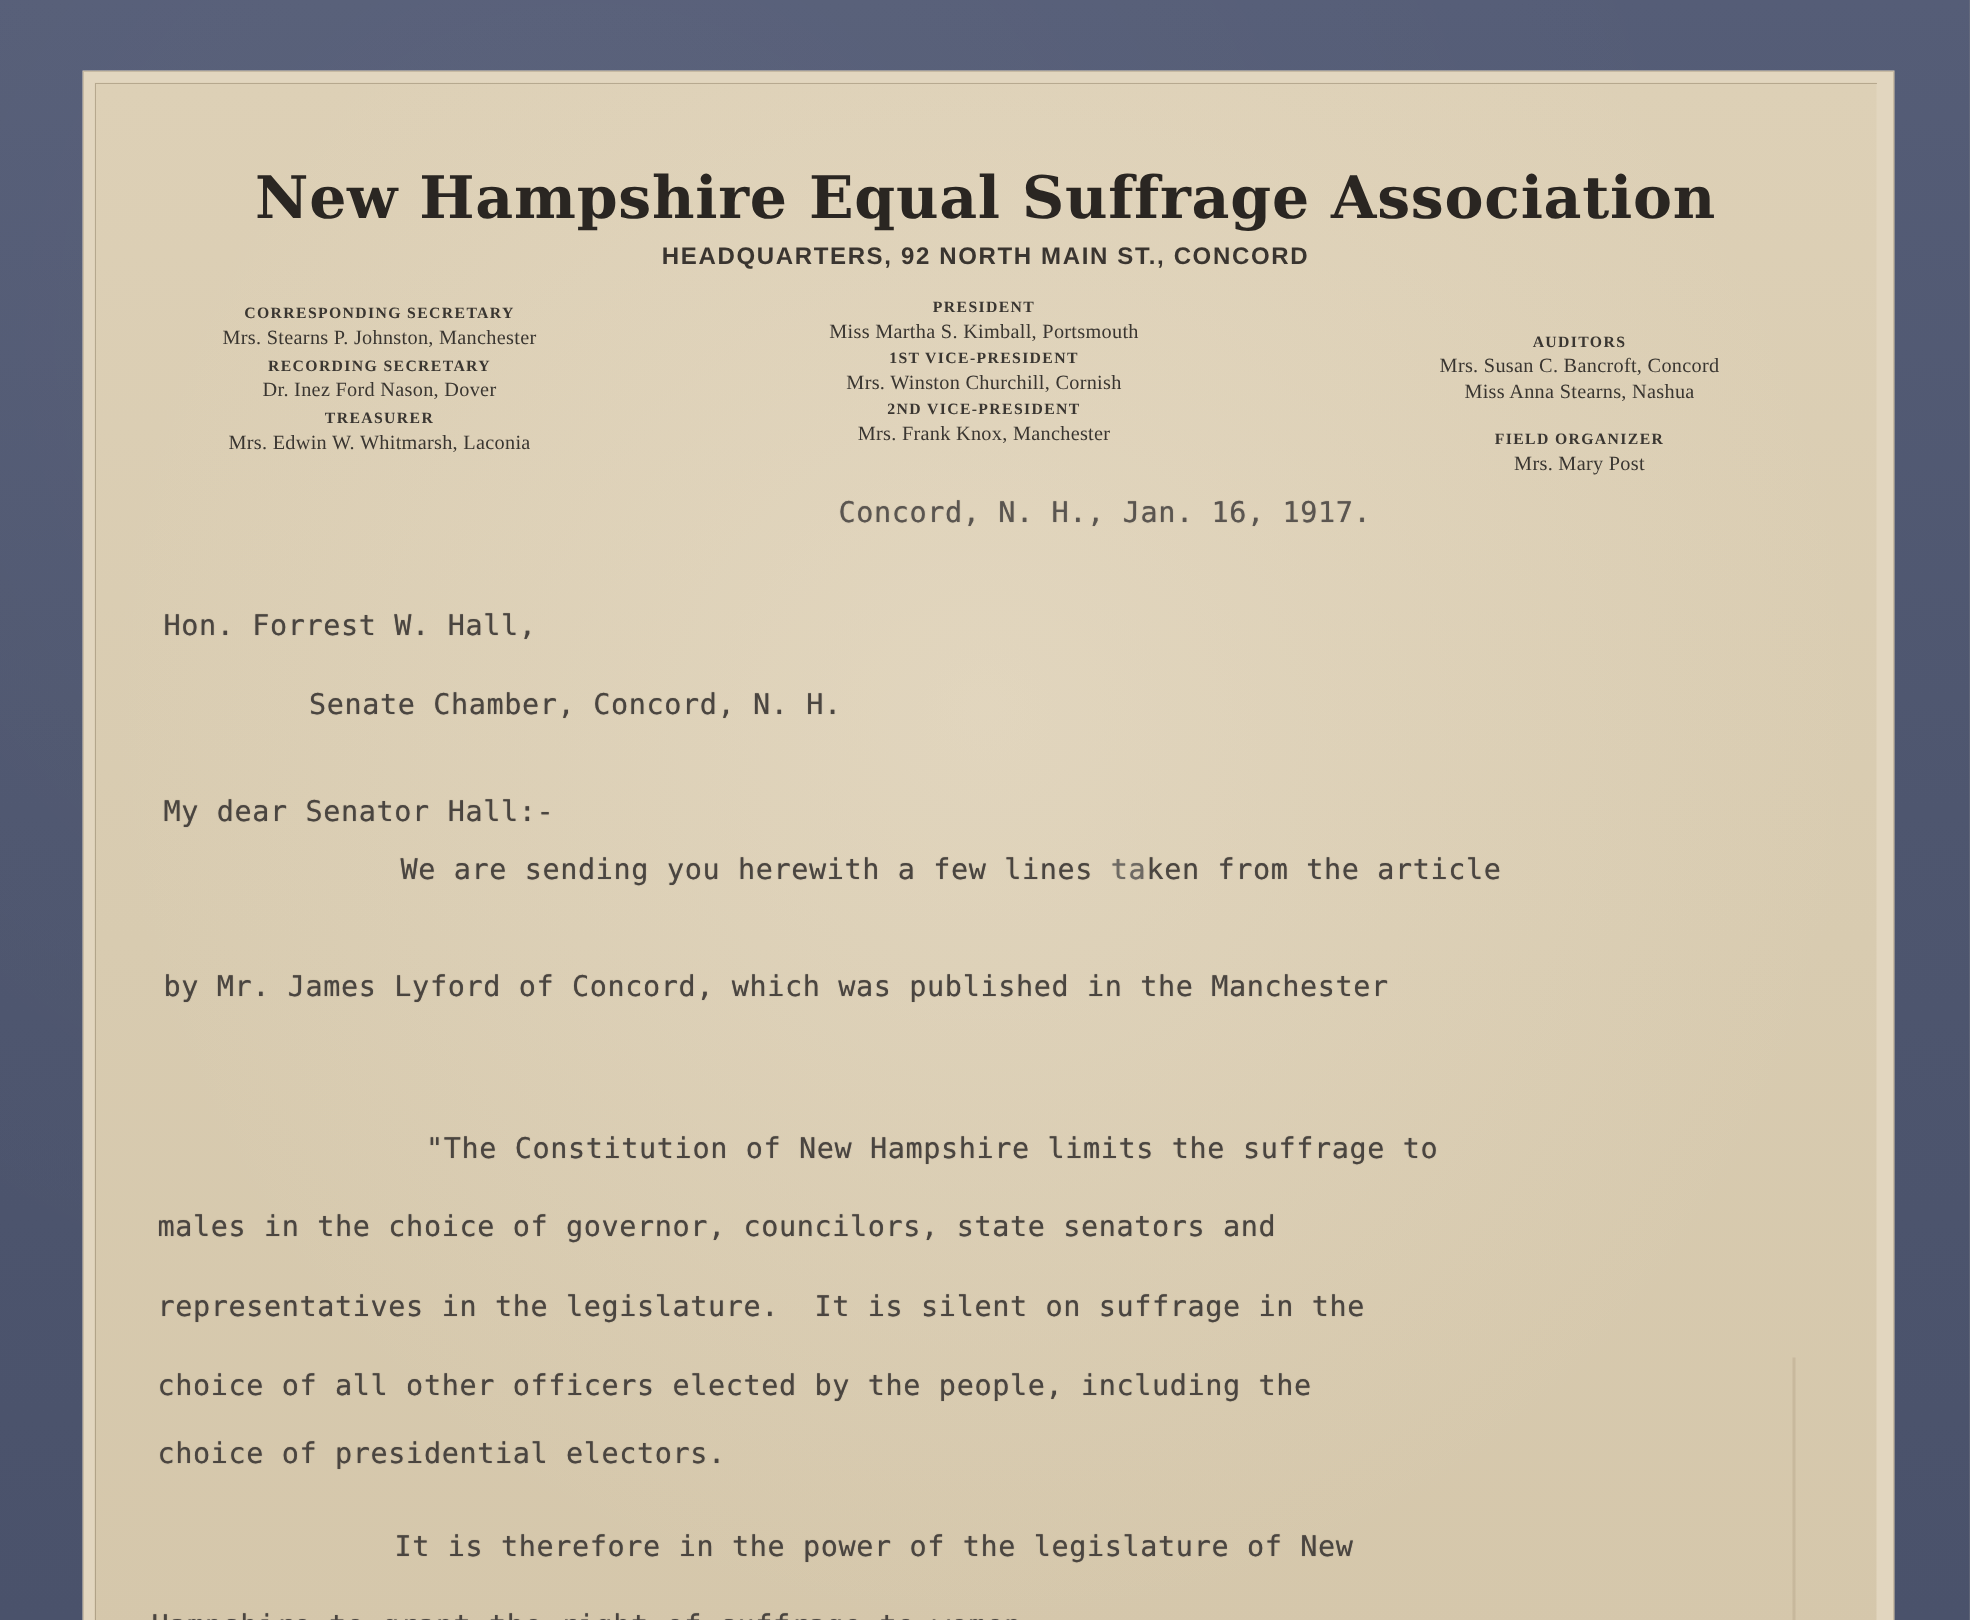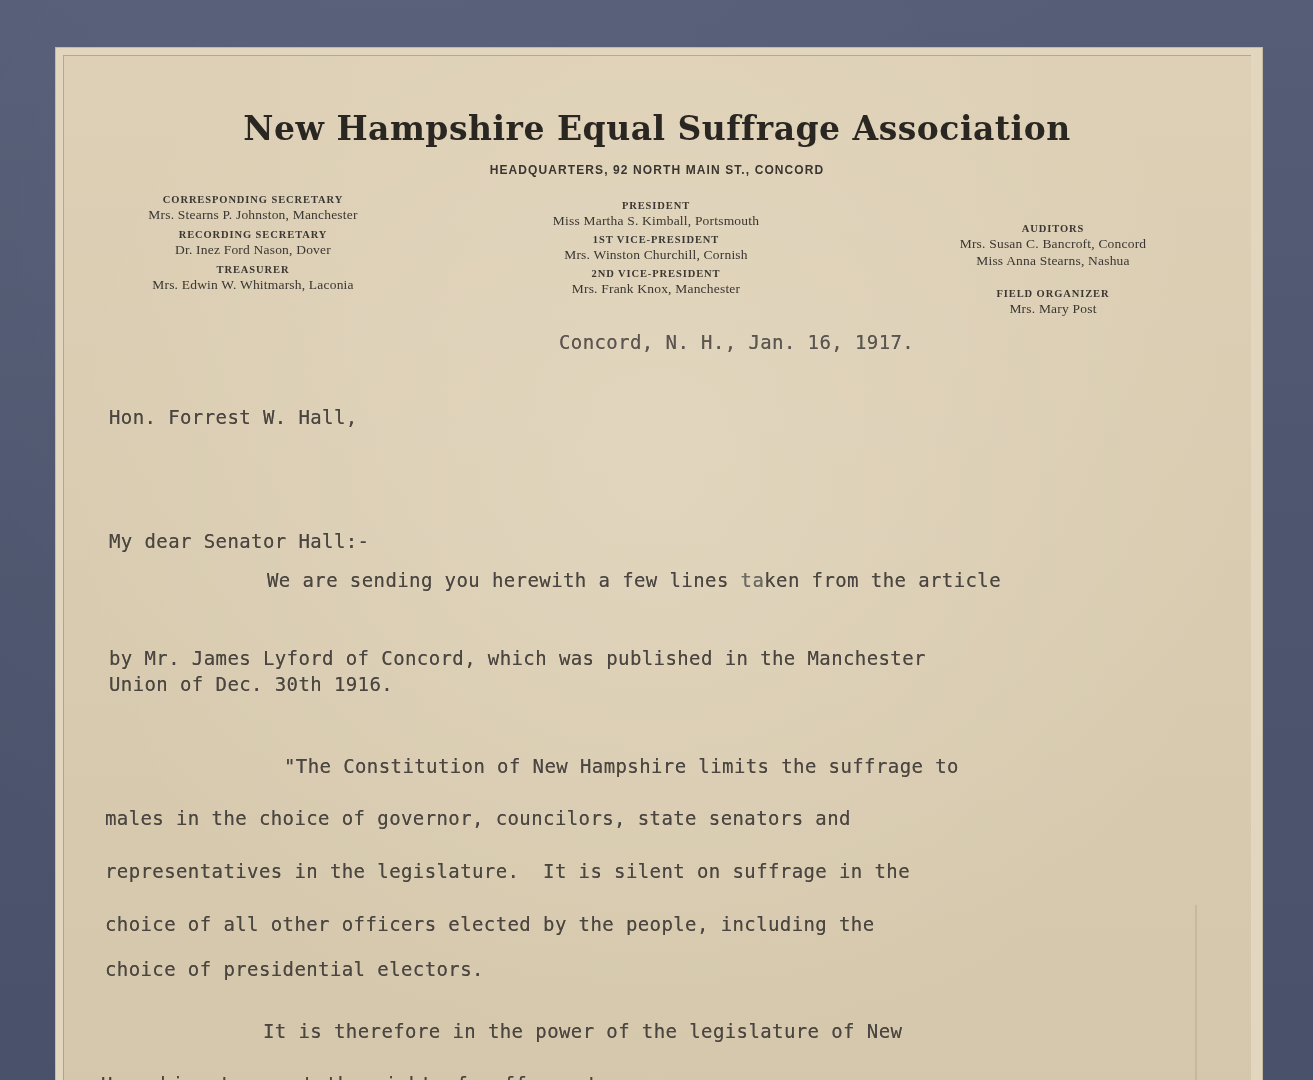--- a/index.html
+++ b/index.html
@@ -40,31 +40,31 @@
       left: 1132px; top: 850px;
       width: 2px; height: 220px;
       background: rgba(160,140,110,0.25);
     }
     .letterhead-title {
       position: absolute;
       left: 0; right: 0; top: 54px;
       text-align: center;
       font-family: "DejaVu Serif", serif;
       font-weight: bold;
-      font-size: 33px;
+      font-size: 39px;
       letter-spacing: 0.5px;
       color: #2a2622;
     }
     .letterhead-hq {
       position: absolute;
       left: 0; right: 0; top: 108px;
       text-align: center;
       font-family: "Liberation Sans", sans-serif;
       font-weight: bold;
-      font-size: 12px;
+      font-size: 16px;
       letter-spacing: 1.1px;
       color: #3a3530;
     }
     .officers-col {
       position: absolute;
       text-align: center;
       font-family: "Liberation Serif", serif;
       color: #3a3631;
     }
     .officers-col .role {
@@ -72,21 +72,21 @@
       font-weight: bold;
       letter-spacing: 0.9px;
       text-transform: uppercase;
       line-height: 13px;
     }
     .officers-col .name {
       font-size: 13.5px;
       line-height: 17px;
       letter-spacing: 0.2px;
     }
-    .col-left { left: 40px; top: 138px; width: 300px; }
+    .col-left { left: 40px; top: 148px; width: 300px; }
     .col-left .gap { height: 5px; }
     .col-center { left: 443px; top: 144px; width: 300px; }
     .col-center .gap { height: 4px; }
     .col-right { left: 850px; top: 150px; width: 280px; margin-top: 17px; }
     .col-right .gap-big { height: 18px; }
     .typed {
       position: absolute;
       font-family: "DejaVu Sans Mono", monospace;
       font-size: 19px;
       color: #4a4540;
@@ -152,25 +152,25 @@
     <div class="role">Auditors</div>
     <div class="name">Mrs. Susan C. Bancroft, Concord</div>
     <div class="name">Miss Anna Stearns, Nashua</div>
     <div class="gap-big"></div>
     <div class="role">Field Organizer</div>
     <div class="name">Mrs. Mary Post</div>
   </div>
 
   <div class="typed date-line">Concord, N. H., Jan. 16, 1917.</div>
   <div class="typed addr1">Hon. Forrest W. Hall,</div>
+  <div class="typed addr2">Senate Chamber, Concord, N. H.</div>
   <div class="typed salutation">My dear Senator Hall:-</div>
 
   <div class="typed p1l1"><span>We are sending you herewith a few lines </span><span class="smudge">ta</span><span>ken from the article</span></div>
   <div class="typed p1l2">by Mr. James Lyford of Concord, which was published in the Manchester</div>
-  <div class="typed p1l3">Union of Dec. 30th 1916.</div>
 
   <div class="typed q1">"The Constitution of New Hampshire limits the suffrage to</div>
   <div class="typed q2">males in the choice of governor, councilors, state senators and</div>
   <div class="typed q3">representatives in the legislature.  It is silent on suffrage in the</div>
   <div class="typed q4">choice of all other officers elected by the people, including the</div>
   <div class="typed q5">choice of presidential electors.</div>
 
   <div class="typed p3l1">It is therefore in the power of the legislature of New</div>
   <div class="typed cutoff">Hampshire to grant the right of suffrage to women</div>
 </div>

